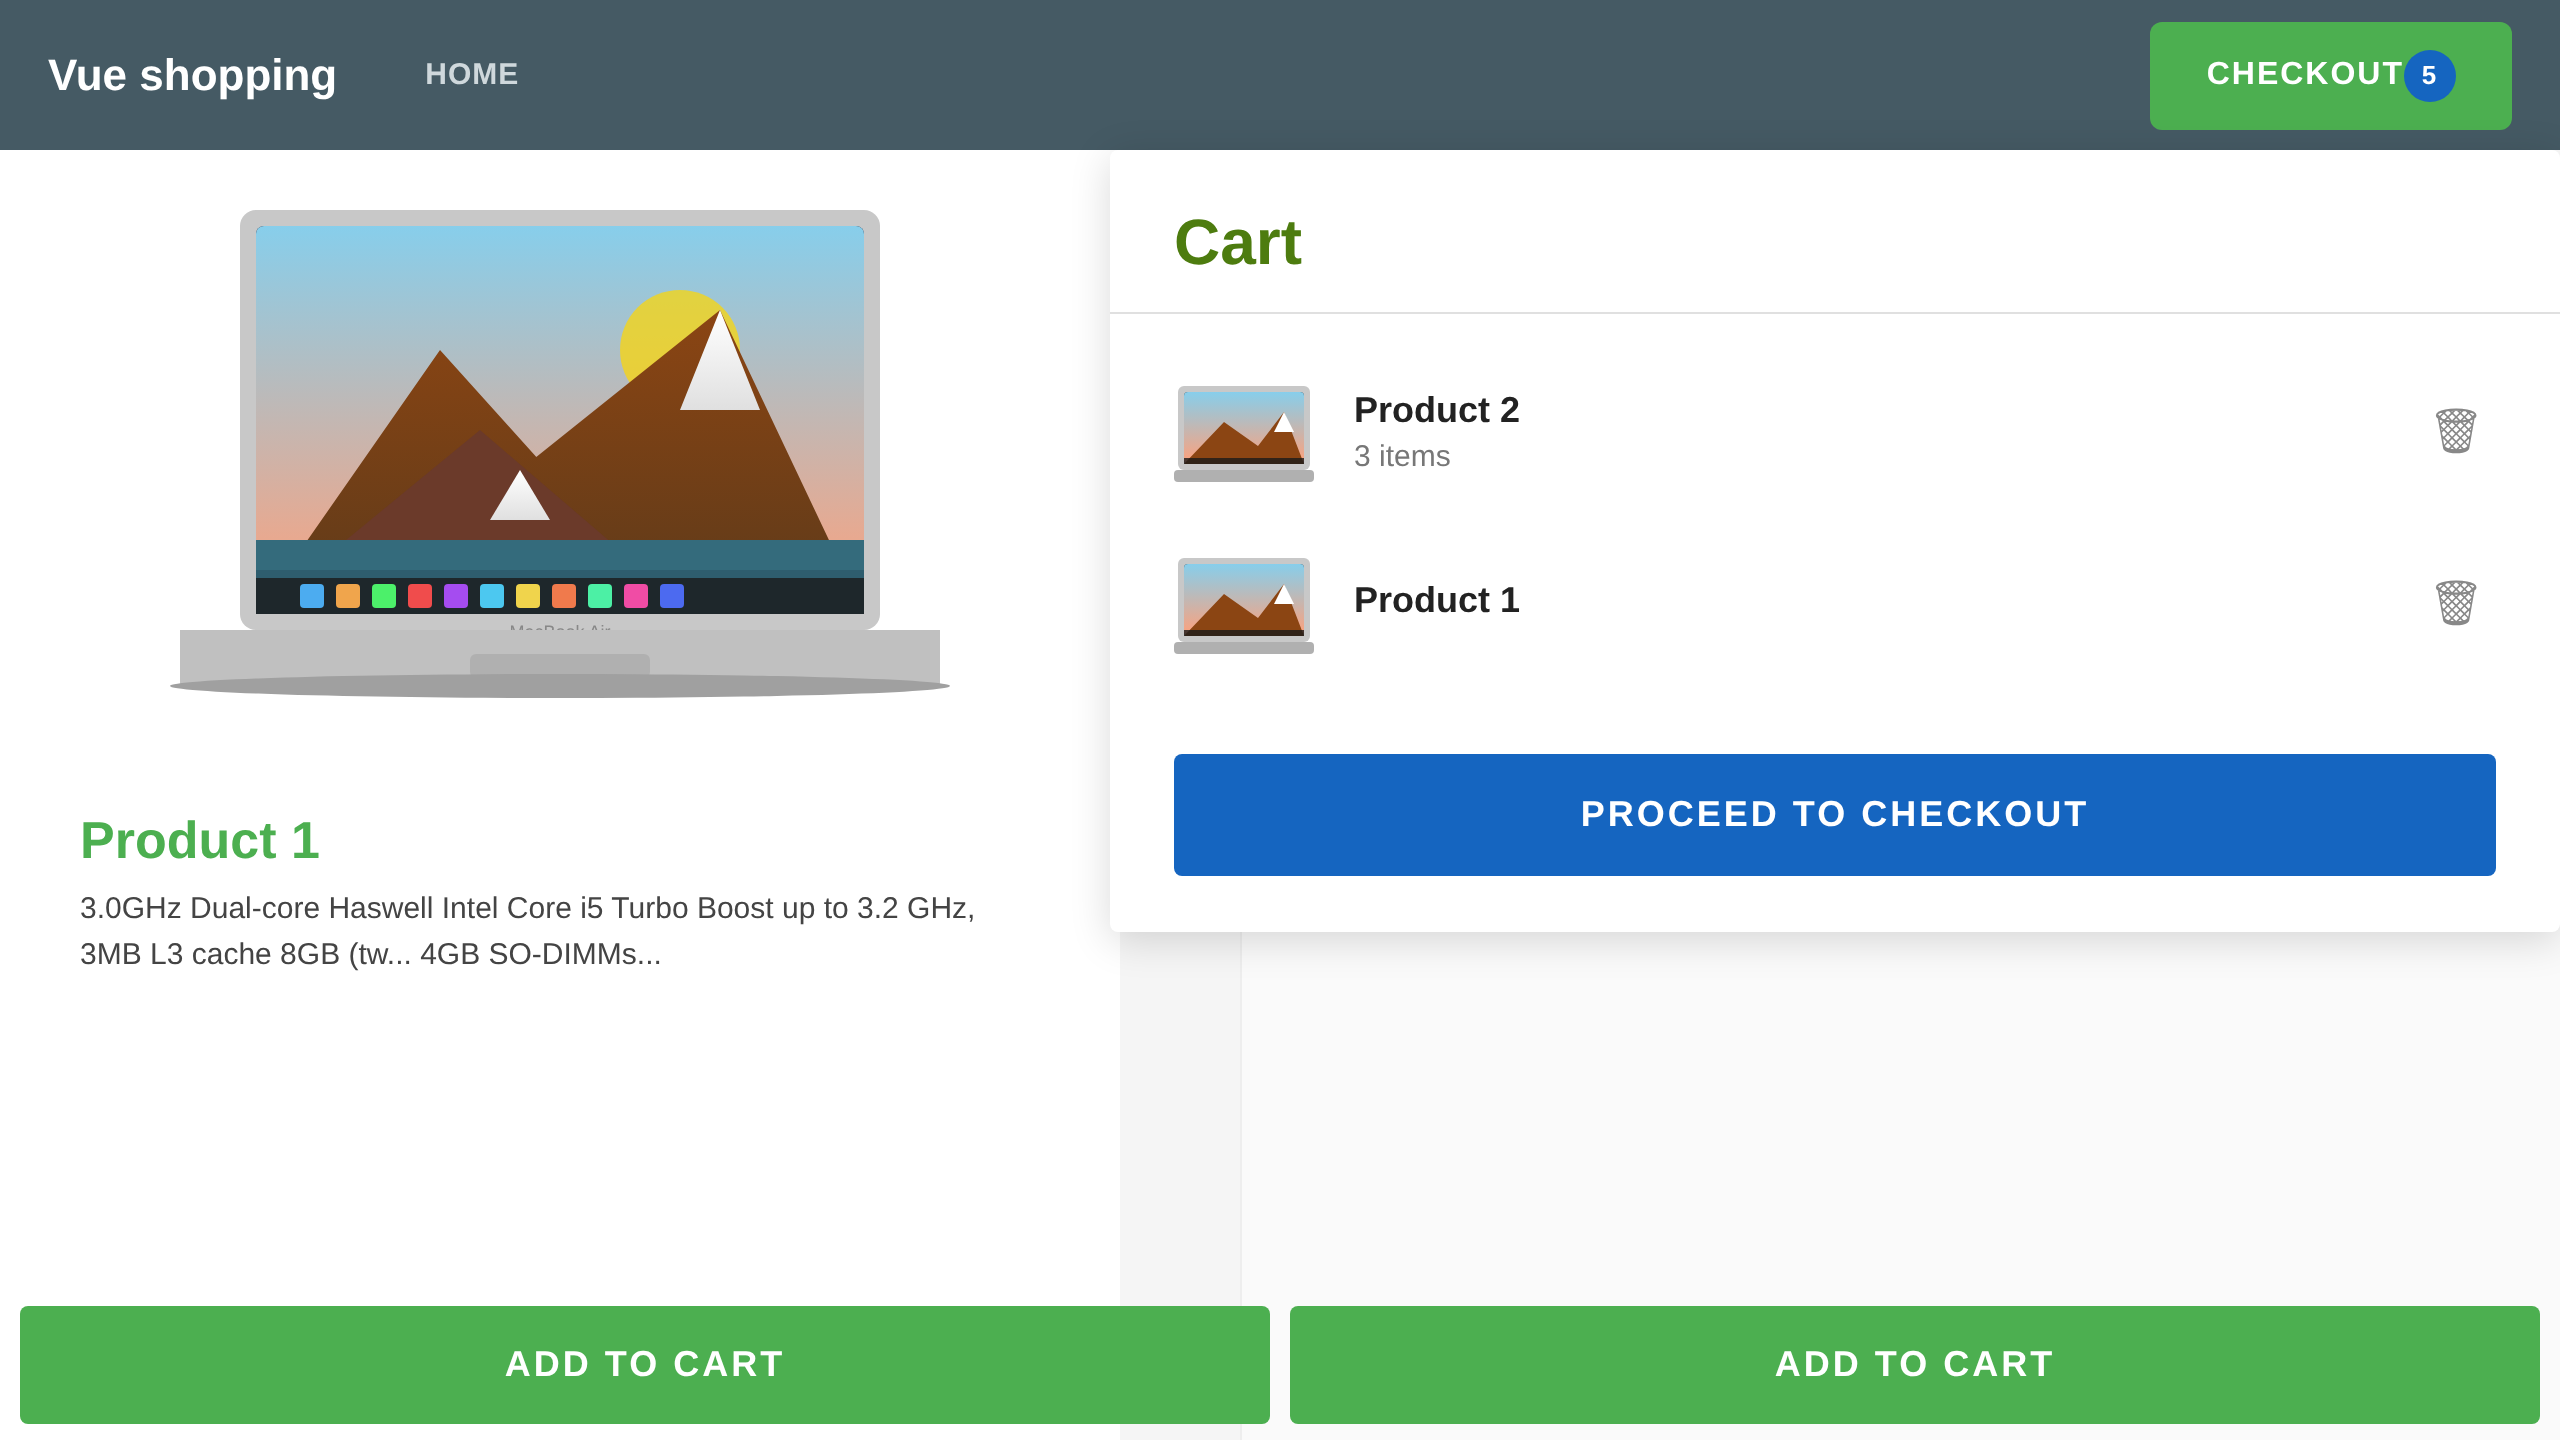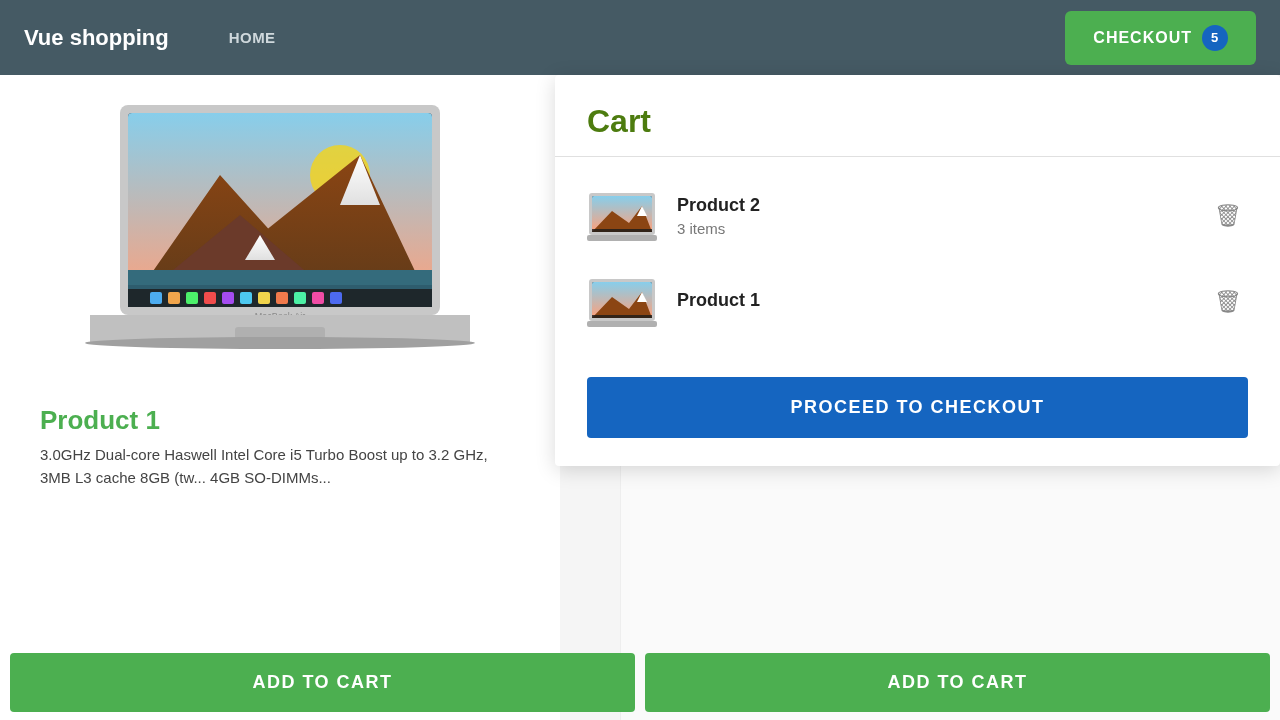--- a/index.html
+++ b/index.html
@@ -12,21 +12,21 @@
       display: flex;
       align-items: center;
       padding: 0 24px;
       position: relative;
       z-index: 10;
     }
     .nav-brand {
       color: white;
       font-size: 22px;
       font-weight: bold;
-      margin-right: 60px;
+      margin-right: 44px;
     }
     .nav-home {
       color: #cfd8dc;
       font-size: 15px;
       font-weight: 600;
       letter-spacing: 0.5px;
       cursor: pointer;
     }
     .checkout-btn {
       margin-left: auto;
@@ -34,21 +34,20 @@
       color: white;
       border: none;
       border-radius: 6px;
       padding: 14px 28px;
       font-size: 16px;
       font-weight: 700;
       letter-spacing: 1px;
       cursor: pointer;
       display: flex;
       align-items: center;
-      gap: 10px;
     }
     .checkout-badge {
       background: #1565c0;
       color: white;
       border-radius: 50%;
       width: 26px;
       height: 26px;
       display: flex;
       align-items: center;
       justify-content: center;

